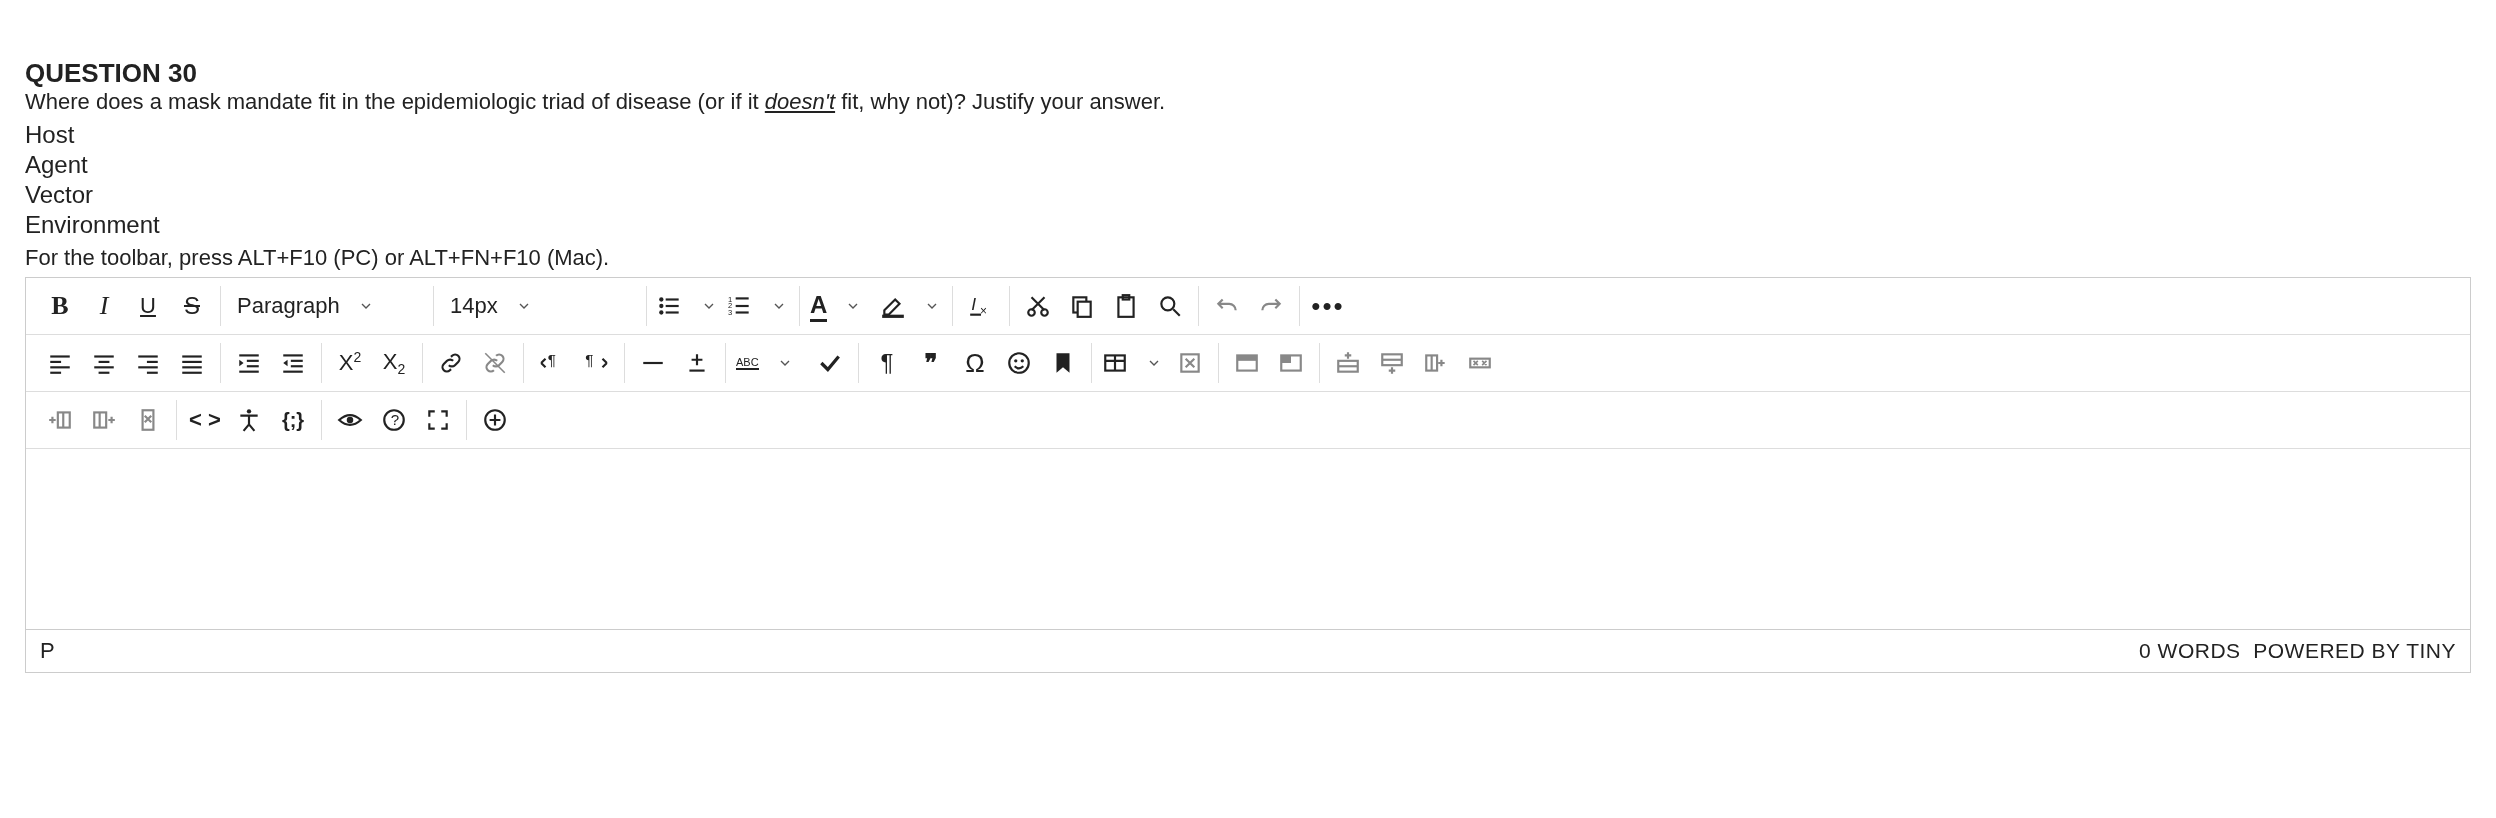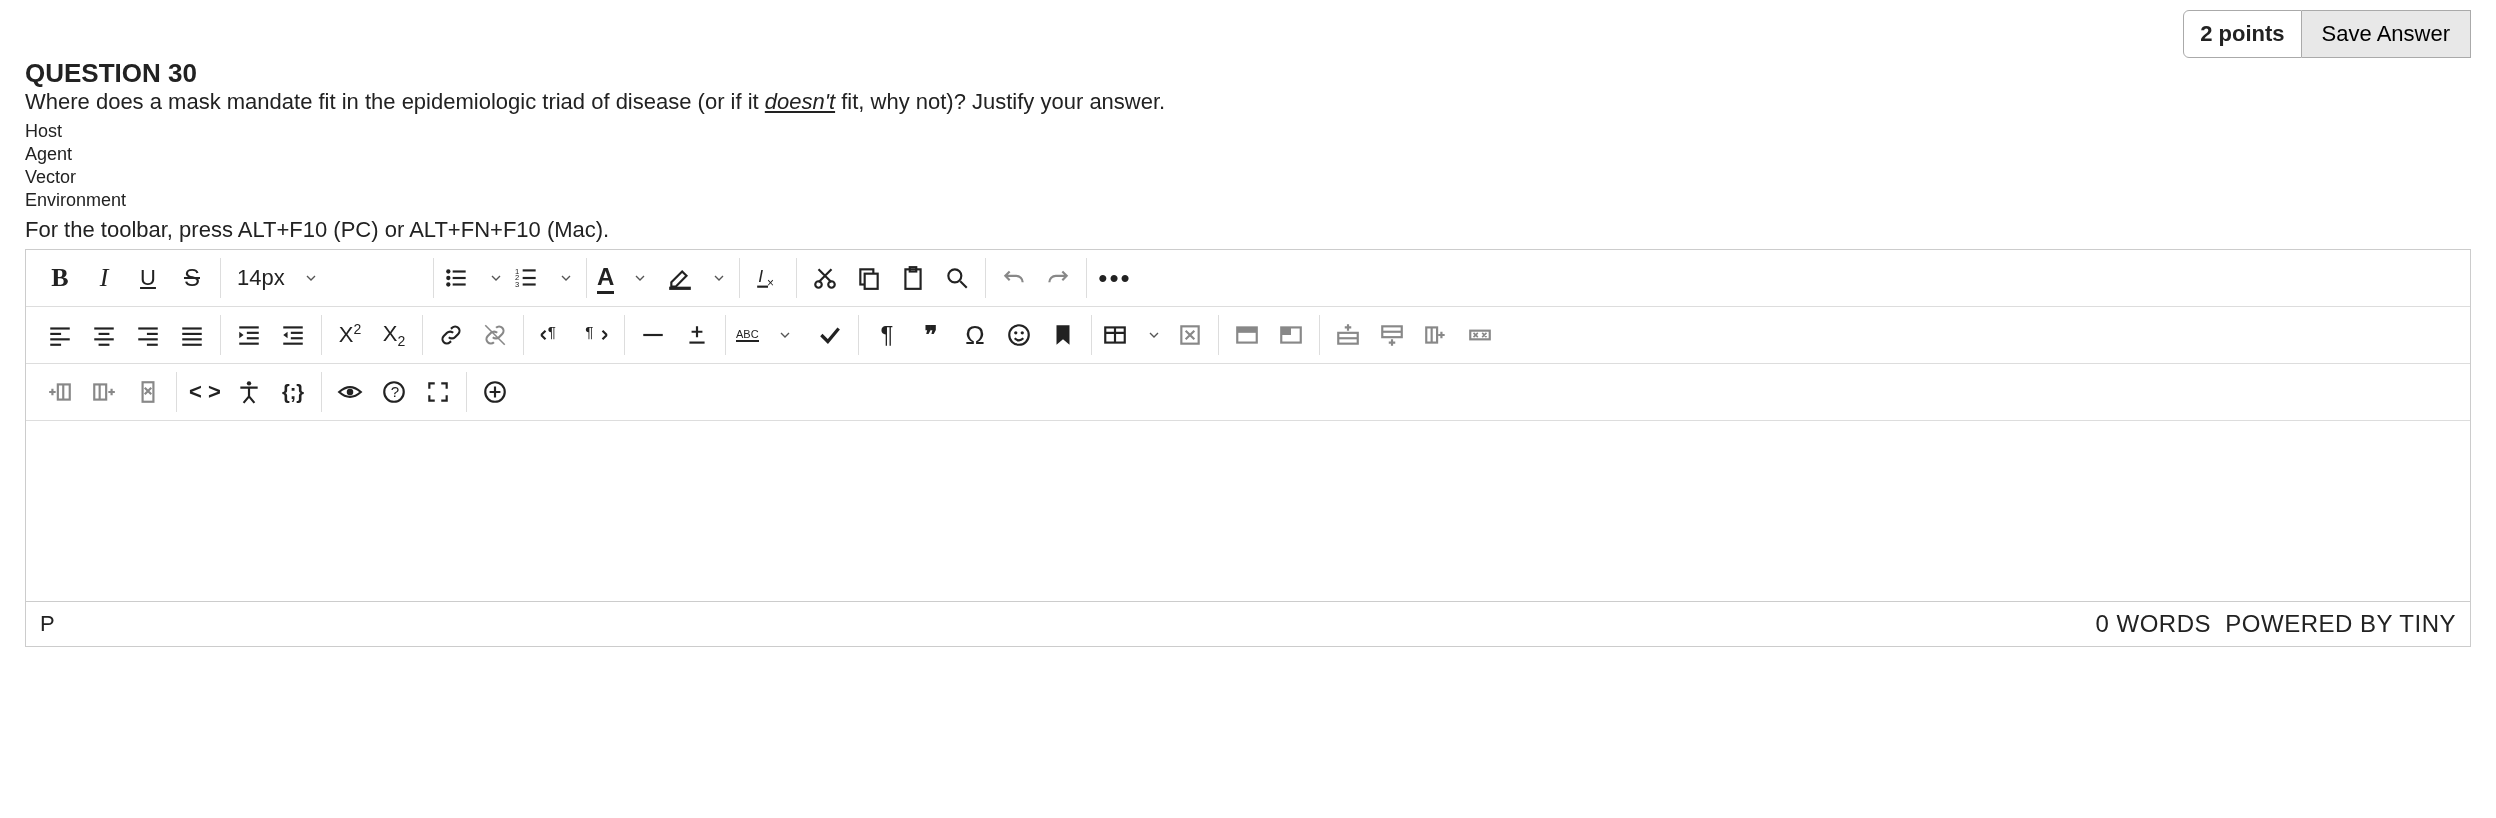--- a/index.html
+++ b/index.html
@@ -5,52 +5,48 @@
 * { box-sizing: border-box; margin: 0; padding: 0; }
 body { font-family: Arial, Helvetica, sans-serif; font-size: 22px; color: #222; background: #fff; }
 .container { padding: 10px 25px; }
 .header-row { display: flex; justify-content: space-between; align-items: flex-start; }
 .qnum { font-weight: bold; font-size: 26px; margin-top: 48px; }
 .top-right { display: flex; align-items: stretch; }
 .points-box { border: 1px solid #aaa; border-top-left-radius: 6px; border-bottom-left-radius: 6px; padding: 10px 16px; font-weight: bold; font-size: 22px; background: #fff; }
 .save-btn { border: 1px solid #aaa; border-left: none; background: #e8e8e8; padding: 10px 20px; font-size: 22px; cursor: pointer; }
 .prompt { margin-bottom: 6px; font-weight: normal; }
 .prompt .doesnt { text-decoration: underline; font-style: italic; }
-.option { margin: 2px 0; font-size: 18px; }
+.option { margin: 2px 0; font-size: 24px; }
 .hint { margin-top: 6px; font-size: 22px; }
 .editor { border: 1px solid #ccc; margin-top: 6px; }
 .tb-row { display: flex; flex-wrap: wrap; align-items: stretch; border-bottom: 1px solid #ddd; padding: 8px 6px; gap: 0; }
 .group { display: flex; align-items: center; padding: 0 6px; border-right: 1px solid #ddd; }
 .group:last-child { border-right: none; }
 .tb-btn { width: 44px; height: 40px; display: flex; align-items: center; justify-content: center; background: transparent; border: none; cursor: pointer; color: #222; }
 .tb-btn svg { width: 26px; height: 26px; }
 .label-bold { font-family: Georgia, serif; font-weight: bold; font-size: 26px; }
 .label-italic { font-family: Georgia, serif; font-style: italic; font-size: 26px; }
 .label-under { font-family: Arial; font-size: 22px; text-decoration: underline; }
 .label-strike { font-family: Arial; font-size: 24px; text-decoration: line-through; }
 .dd { display: flex; align-items: center; height: 40px; padding: 0 10px; background: transparent; cursor: pointer; gap: 18px; }
 .dd-text { font-size: 22px; }
 .chev { width: 16px; height: 16px; }
 .content { min-height: 180px; padding: 12px; }
 .status { display: flex; justify-content: space-between; align-items: center; border-top: 1px solid #ccc; padding: 8px 14px; font-size: 22px; }
 .status-left { font-family: Arial; }
-.status-right { font-size: 24px; letter-spacing: 0.5px; }
+.status-right { font-size: 21px; letter-spacing: 0.5px; }
 .sup { font-size: 22px; }
 .sup sup, .sup sub { font-size: 14px; }
 </style>
 </head>
 <body>
 
 <div class="container">
   <div class="header-row">
     <div class="qnum">QUESTION 30</div>
-    <div class="top-right">
-      <div class="points-box">2 points</div>
-      <button class="save-btn">Save Answer</button>
-    </div>
   </div>
 
   <div class="prompt">
     <span>Where does a mask mandate fit in the epidemiologic triad of disease (or if it </span><span class="doesnt">doesn't</span><span> fit, why not)? Justify your answer.</span>
   </div>
 
   <div class="option">Host</div>
   <div class="option">Agent</div>
   <div class="option">Vector</div>
   <div class="option">Environment</div>
@@ -66,20 +62,28 @@
           </button>
         <button class="tb-btn">
             <span class="label-italic">I</span>
           </button>
         <button class="tb-btn">
             <span class="label-under">U</span>
           </button>
         <button class="tb-btn">
             <span class="label-strike">S</span>
           </button>
+      </div>
+      <div class="group">
+        <div class="dd" style="width:200px">
+          <span class="dd-text">Paragraph</span>
+          <svg class="chev" viewBox="0 0 24 24">
+              <path d="M6 9l6 6 6-6" stroke="#555" stroke-width="2" fill="none"></path>
+            </svg>
+        </div>
       </div>
       <div class="group">
         <div class="dd" style="width:200px">
           <span class="dd-text">14px</span>
           <svg class="chev" viewBox="0 0 24 24">
               <path d="M6 9l6 6 6-6" stroke="#555" stroke-width="2" fill="none"></path>
             </svg>
         </div>
       </div>
       <div class="group">

